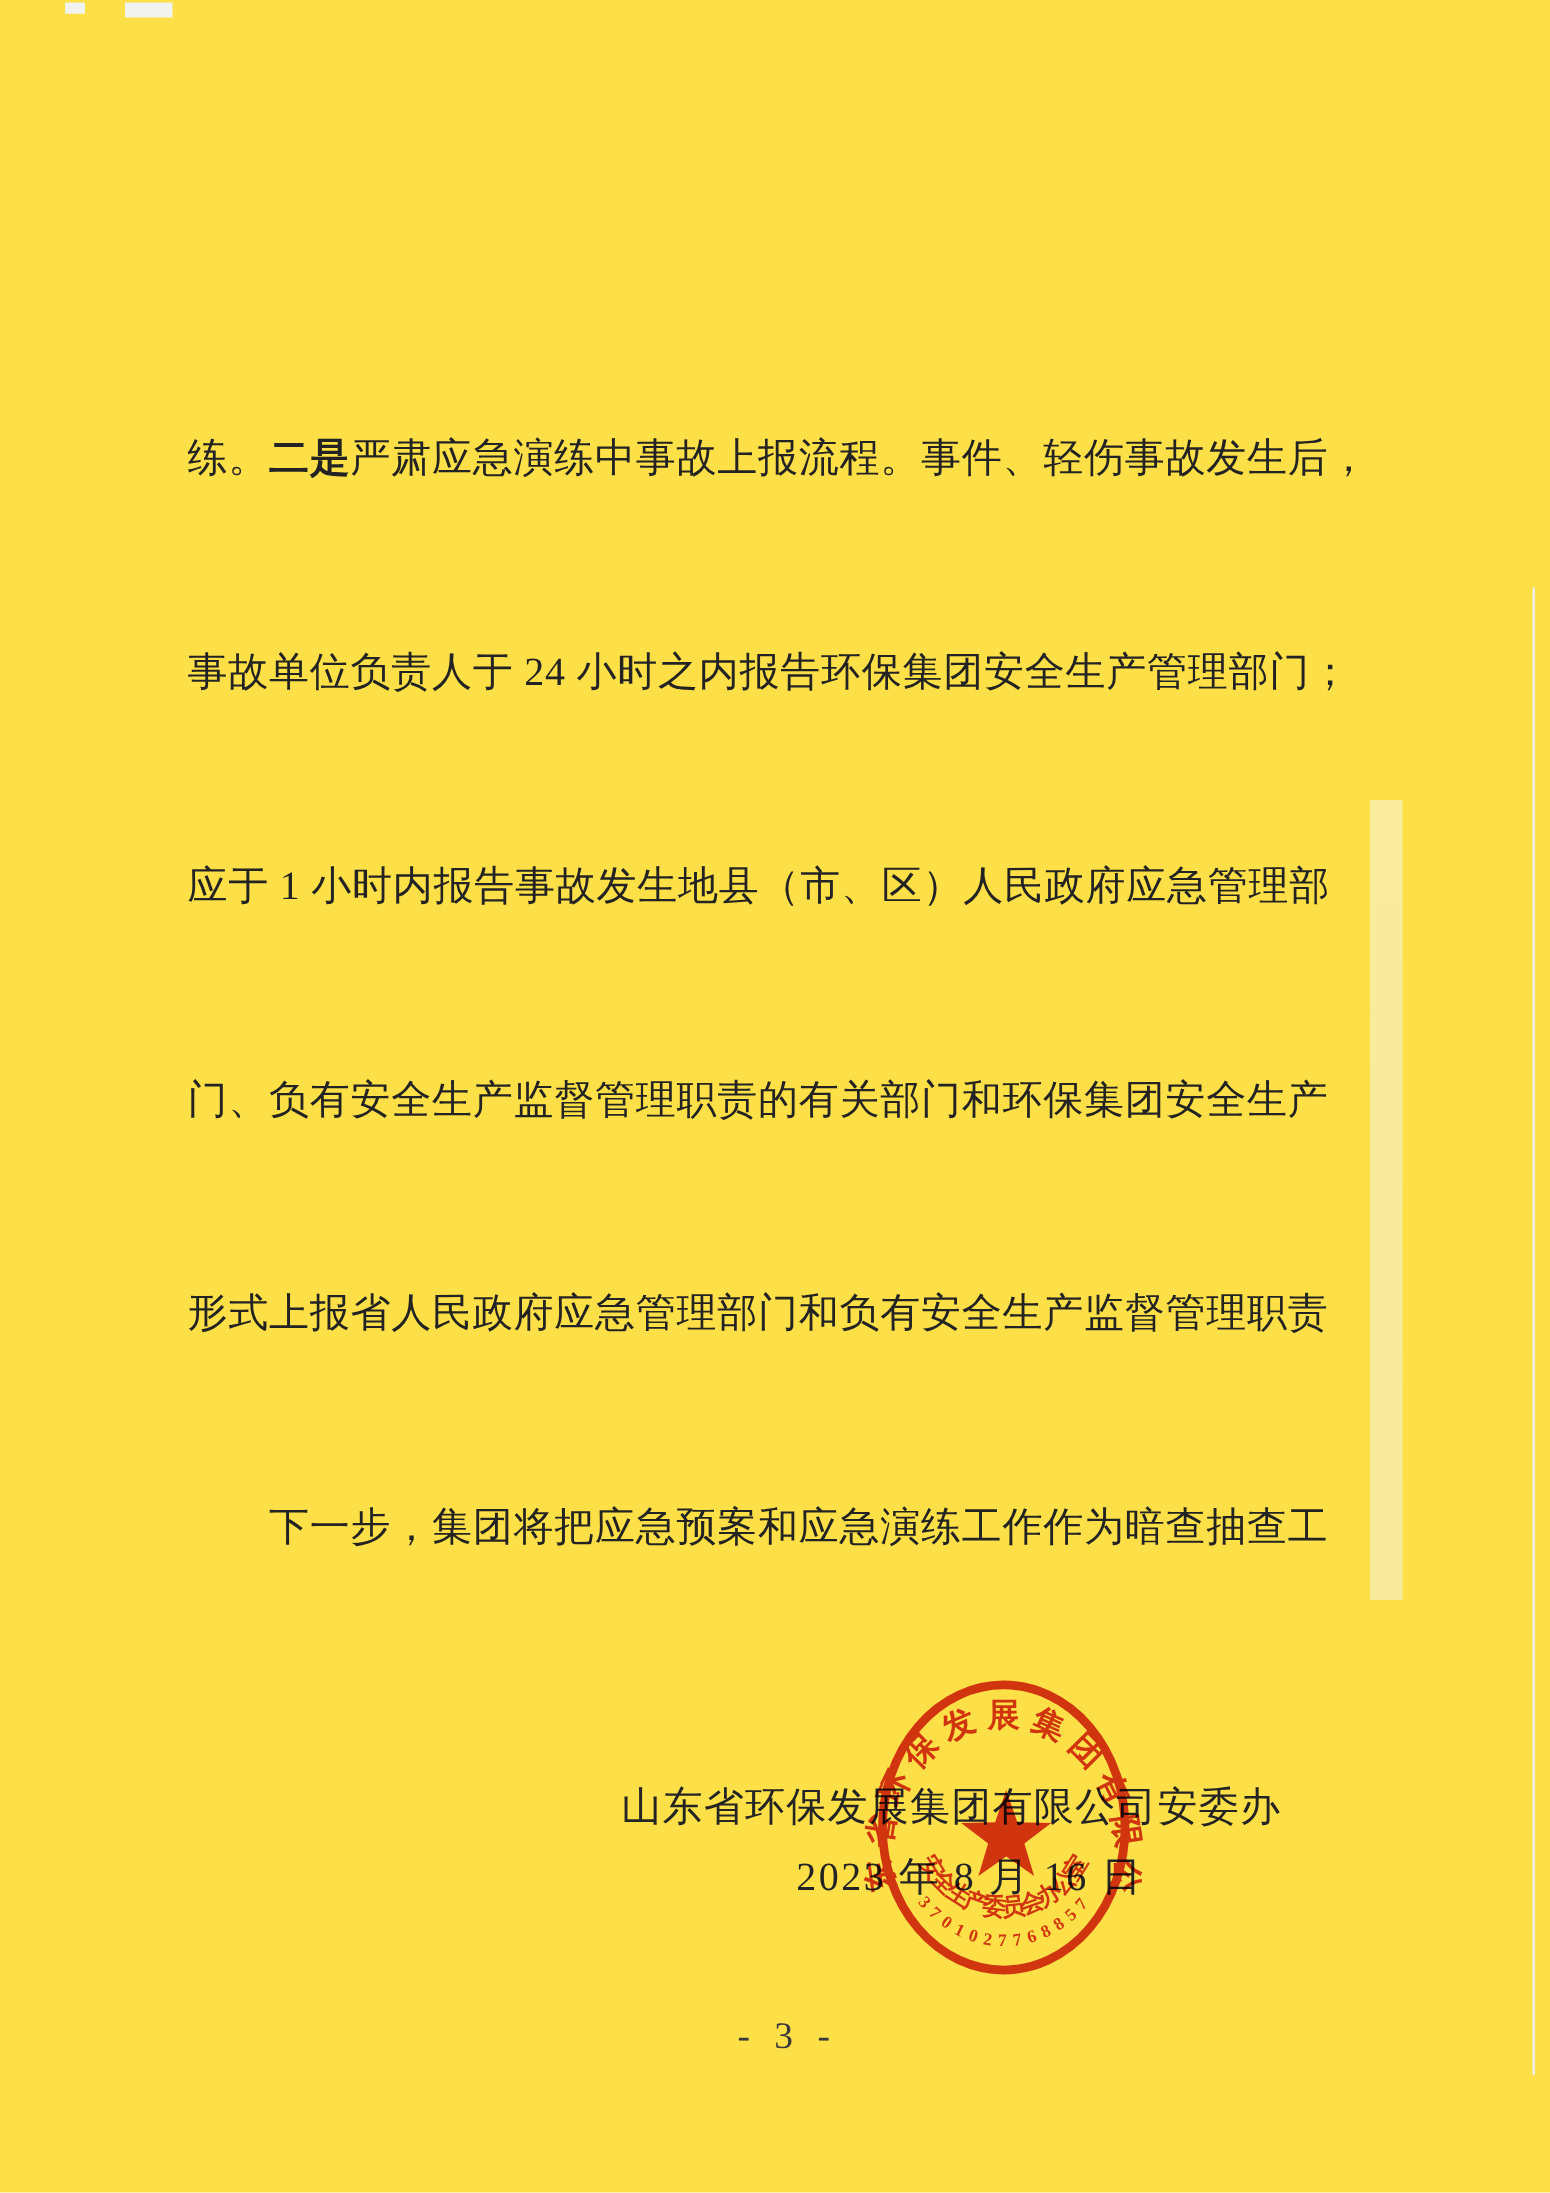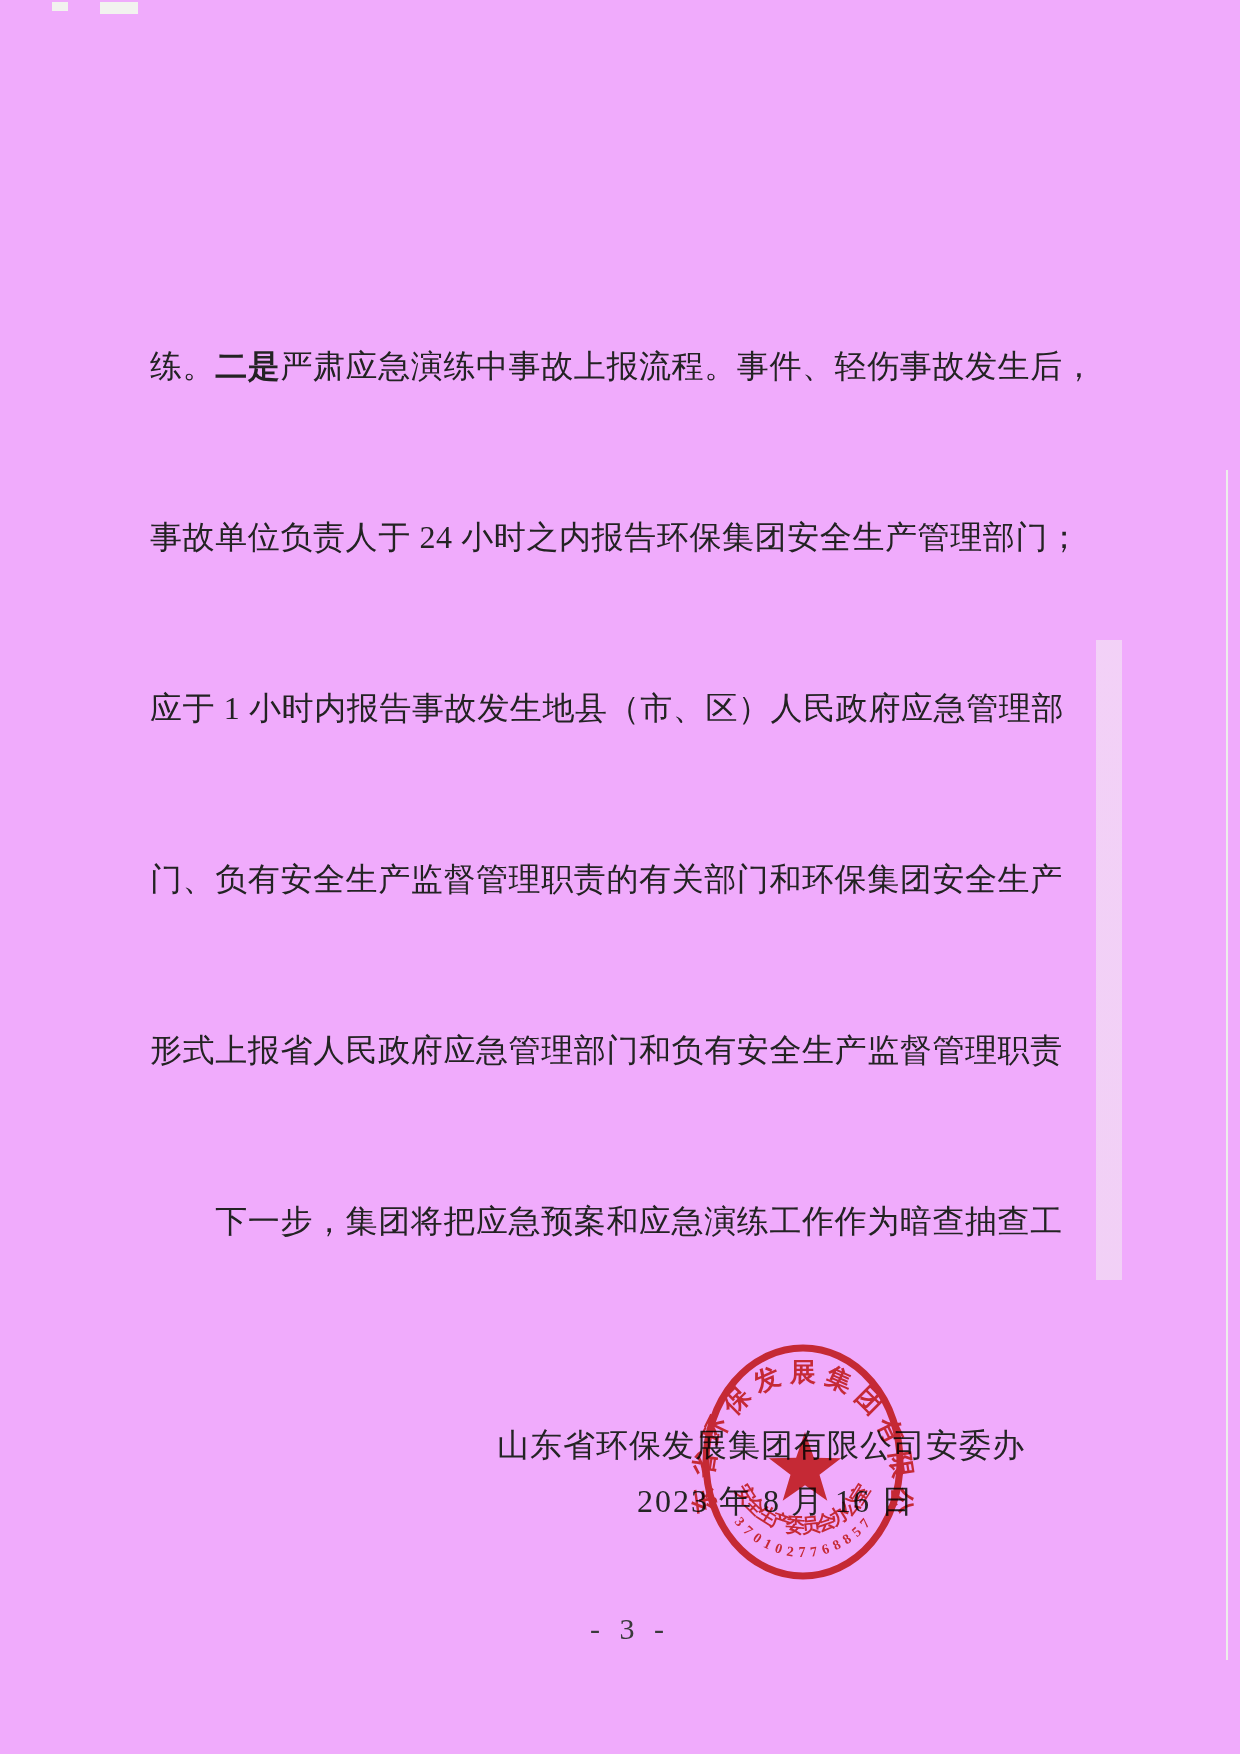--- a/index.html
+++ b/index.html
@@ -1,21 +1,21 @@
 <!DOCTYPE html>
 <html><head>
 <meta charset="utf-8">
 <style>
   html,body{margin:0;padding:0;}
   body{
     width:1240px;height:1754px;position:relative;overflow:hidden;
     background:#fdfdfb;
     font-family:"Liberation Serif","DejaVu Serif",serif;
   }
-  .page{position:absolute;inset:0;background:#f0abfc;}
+  .page{position:absolute;inset:0;background:#fde047;}
   
   .artifact{position:absolute;background:#f2f2ef;}
   .edge-line{position:absolute;left:1226px;top:470px;width:2px;height:1190px;background:#ededea;}
   .bleed{position:absolute;left:1096px;top:640px;width:26px;height:640px;background:linear-gradient(#f5f7f2,#f3f5f0);opacity:.5;}
 
   .body-text{
     position:absolute;left:150px;top:224px;width:946px;
     font-size:32px;line-height:57px;letter-spacing:.6px;
     color:#232323;white-space:pre-wrap;
   }

